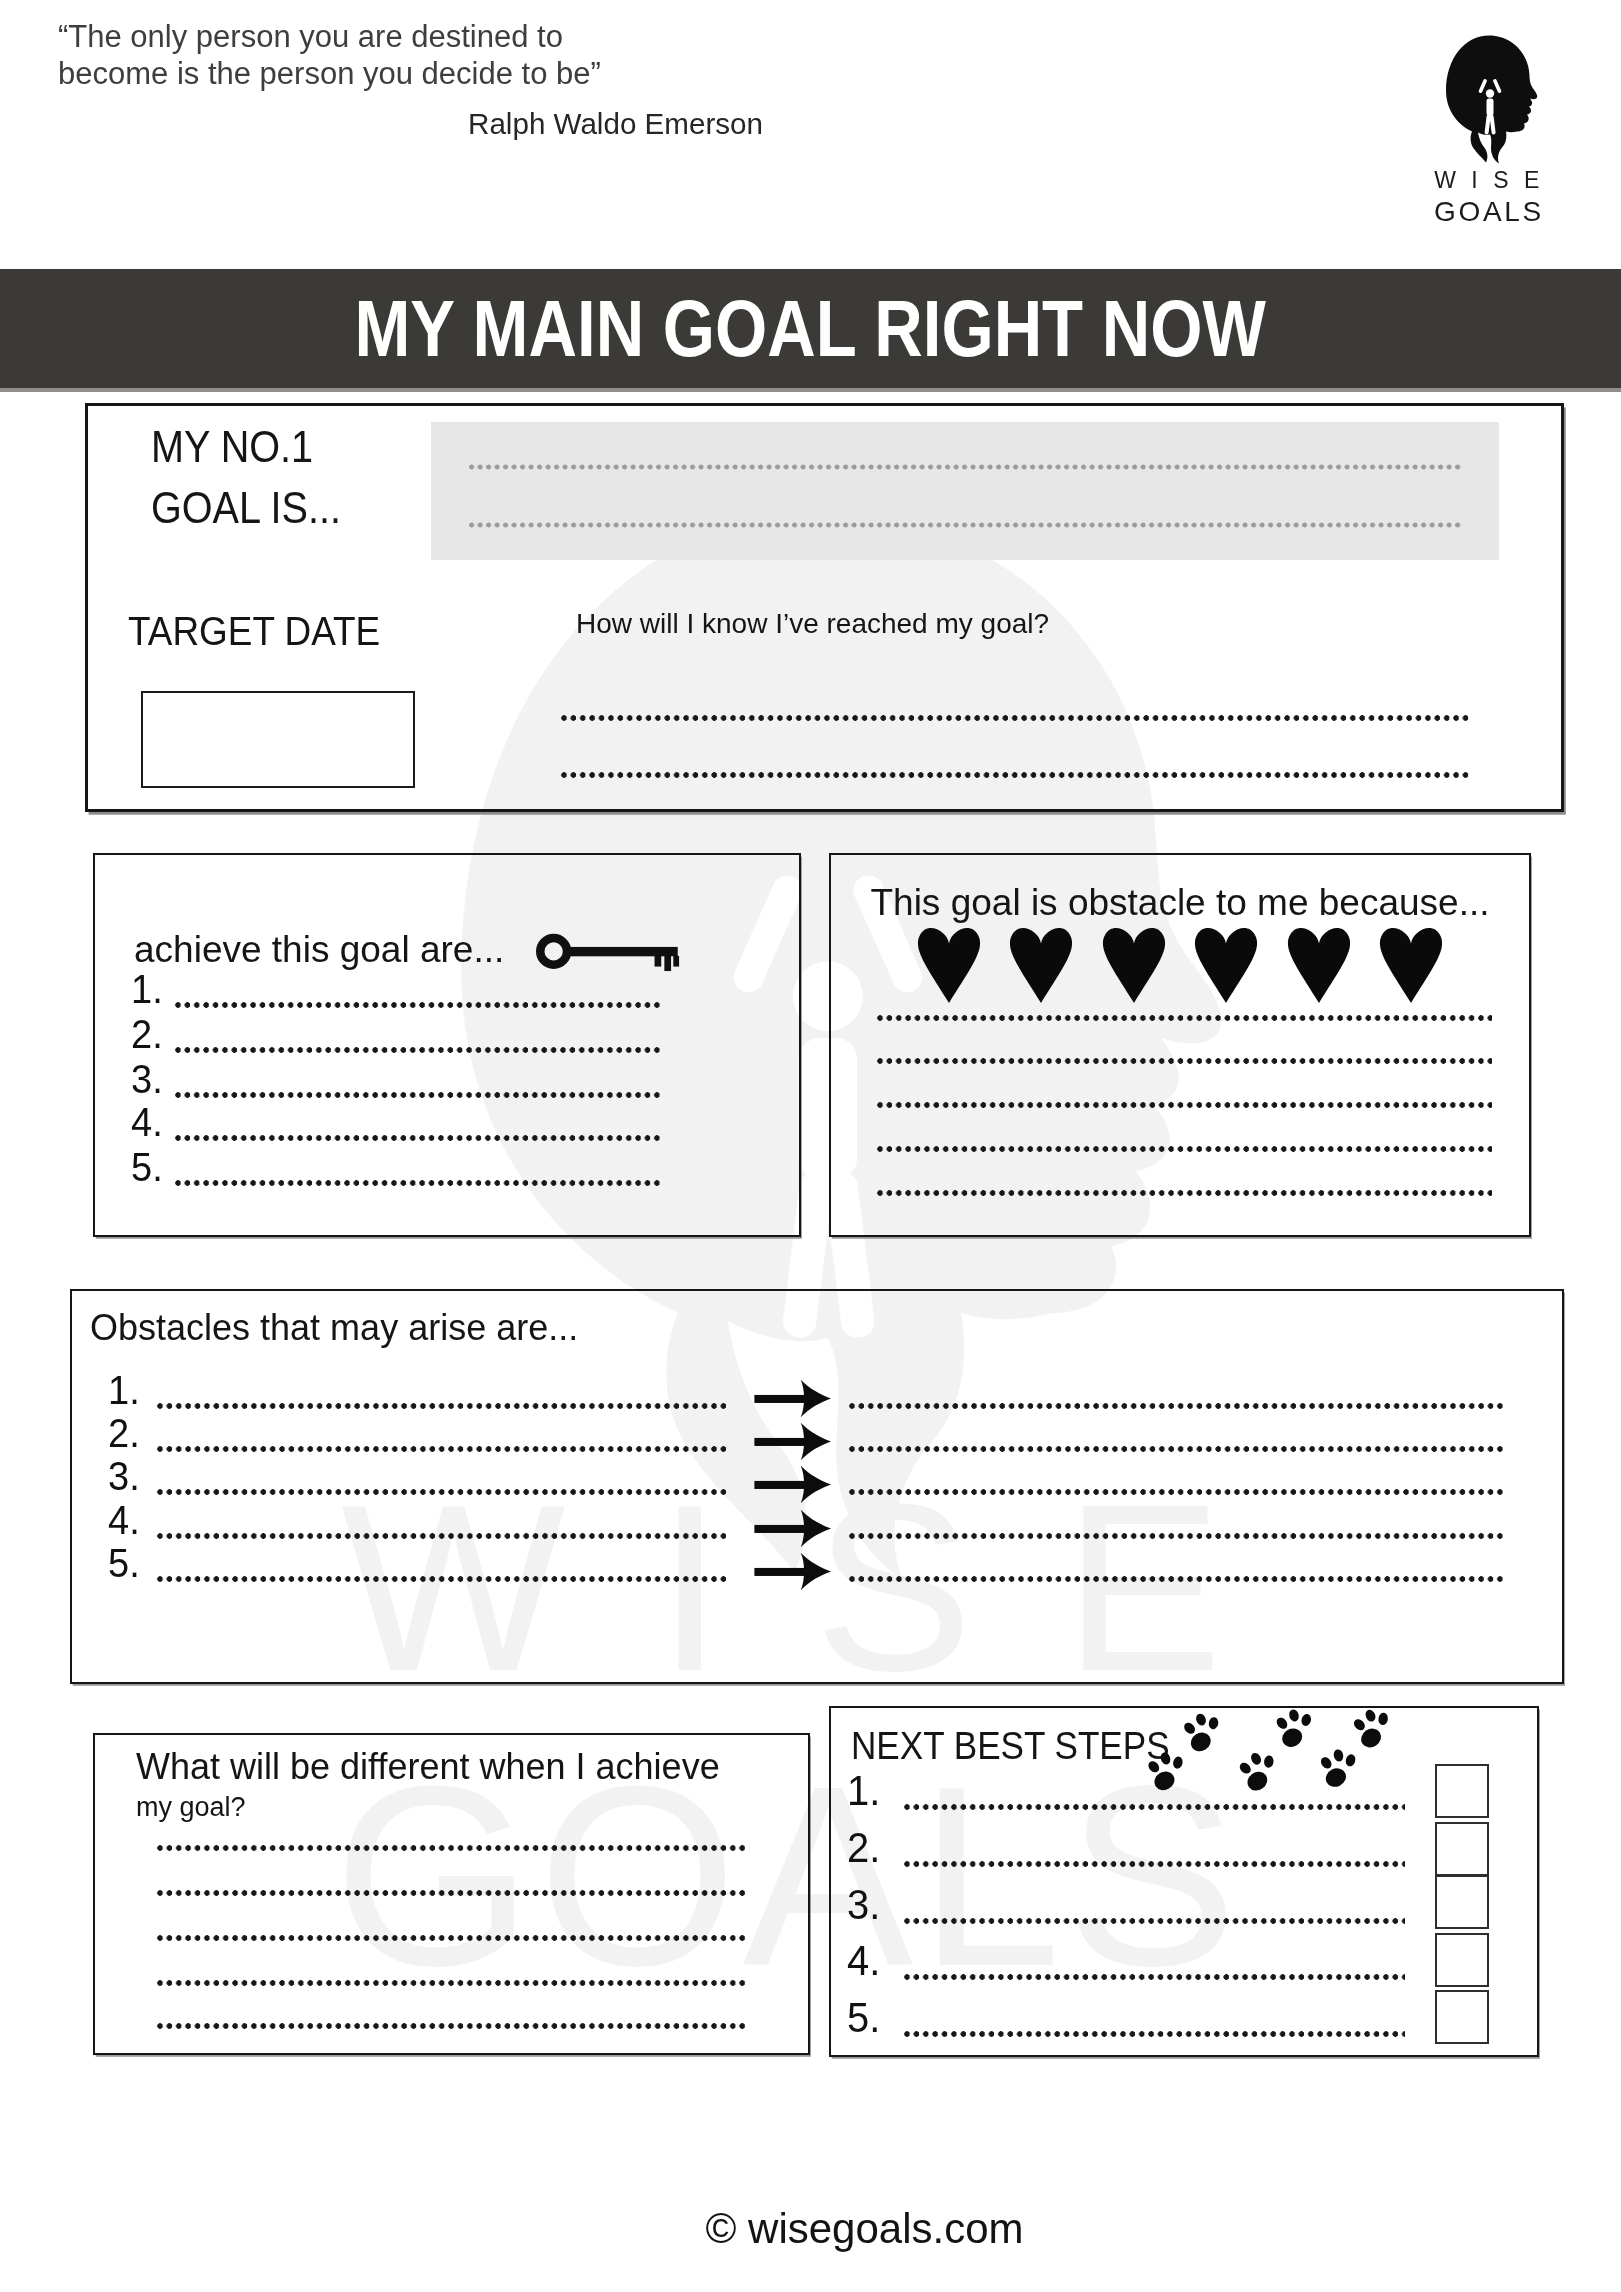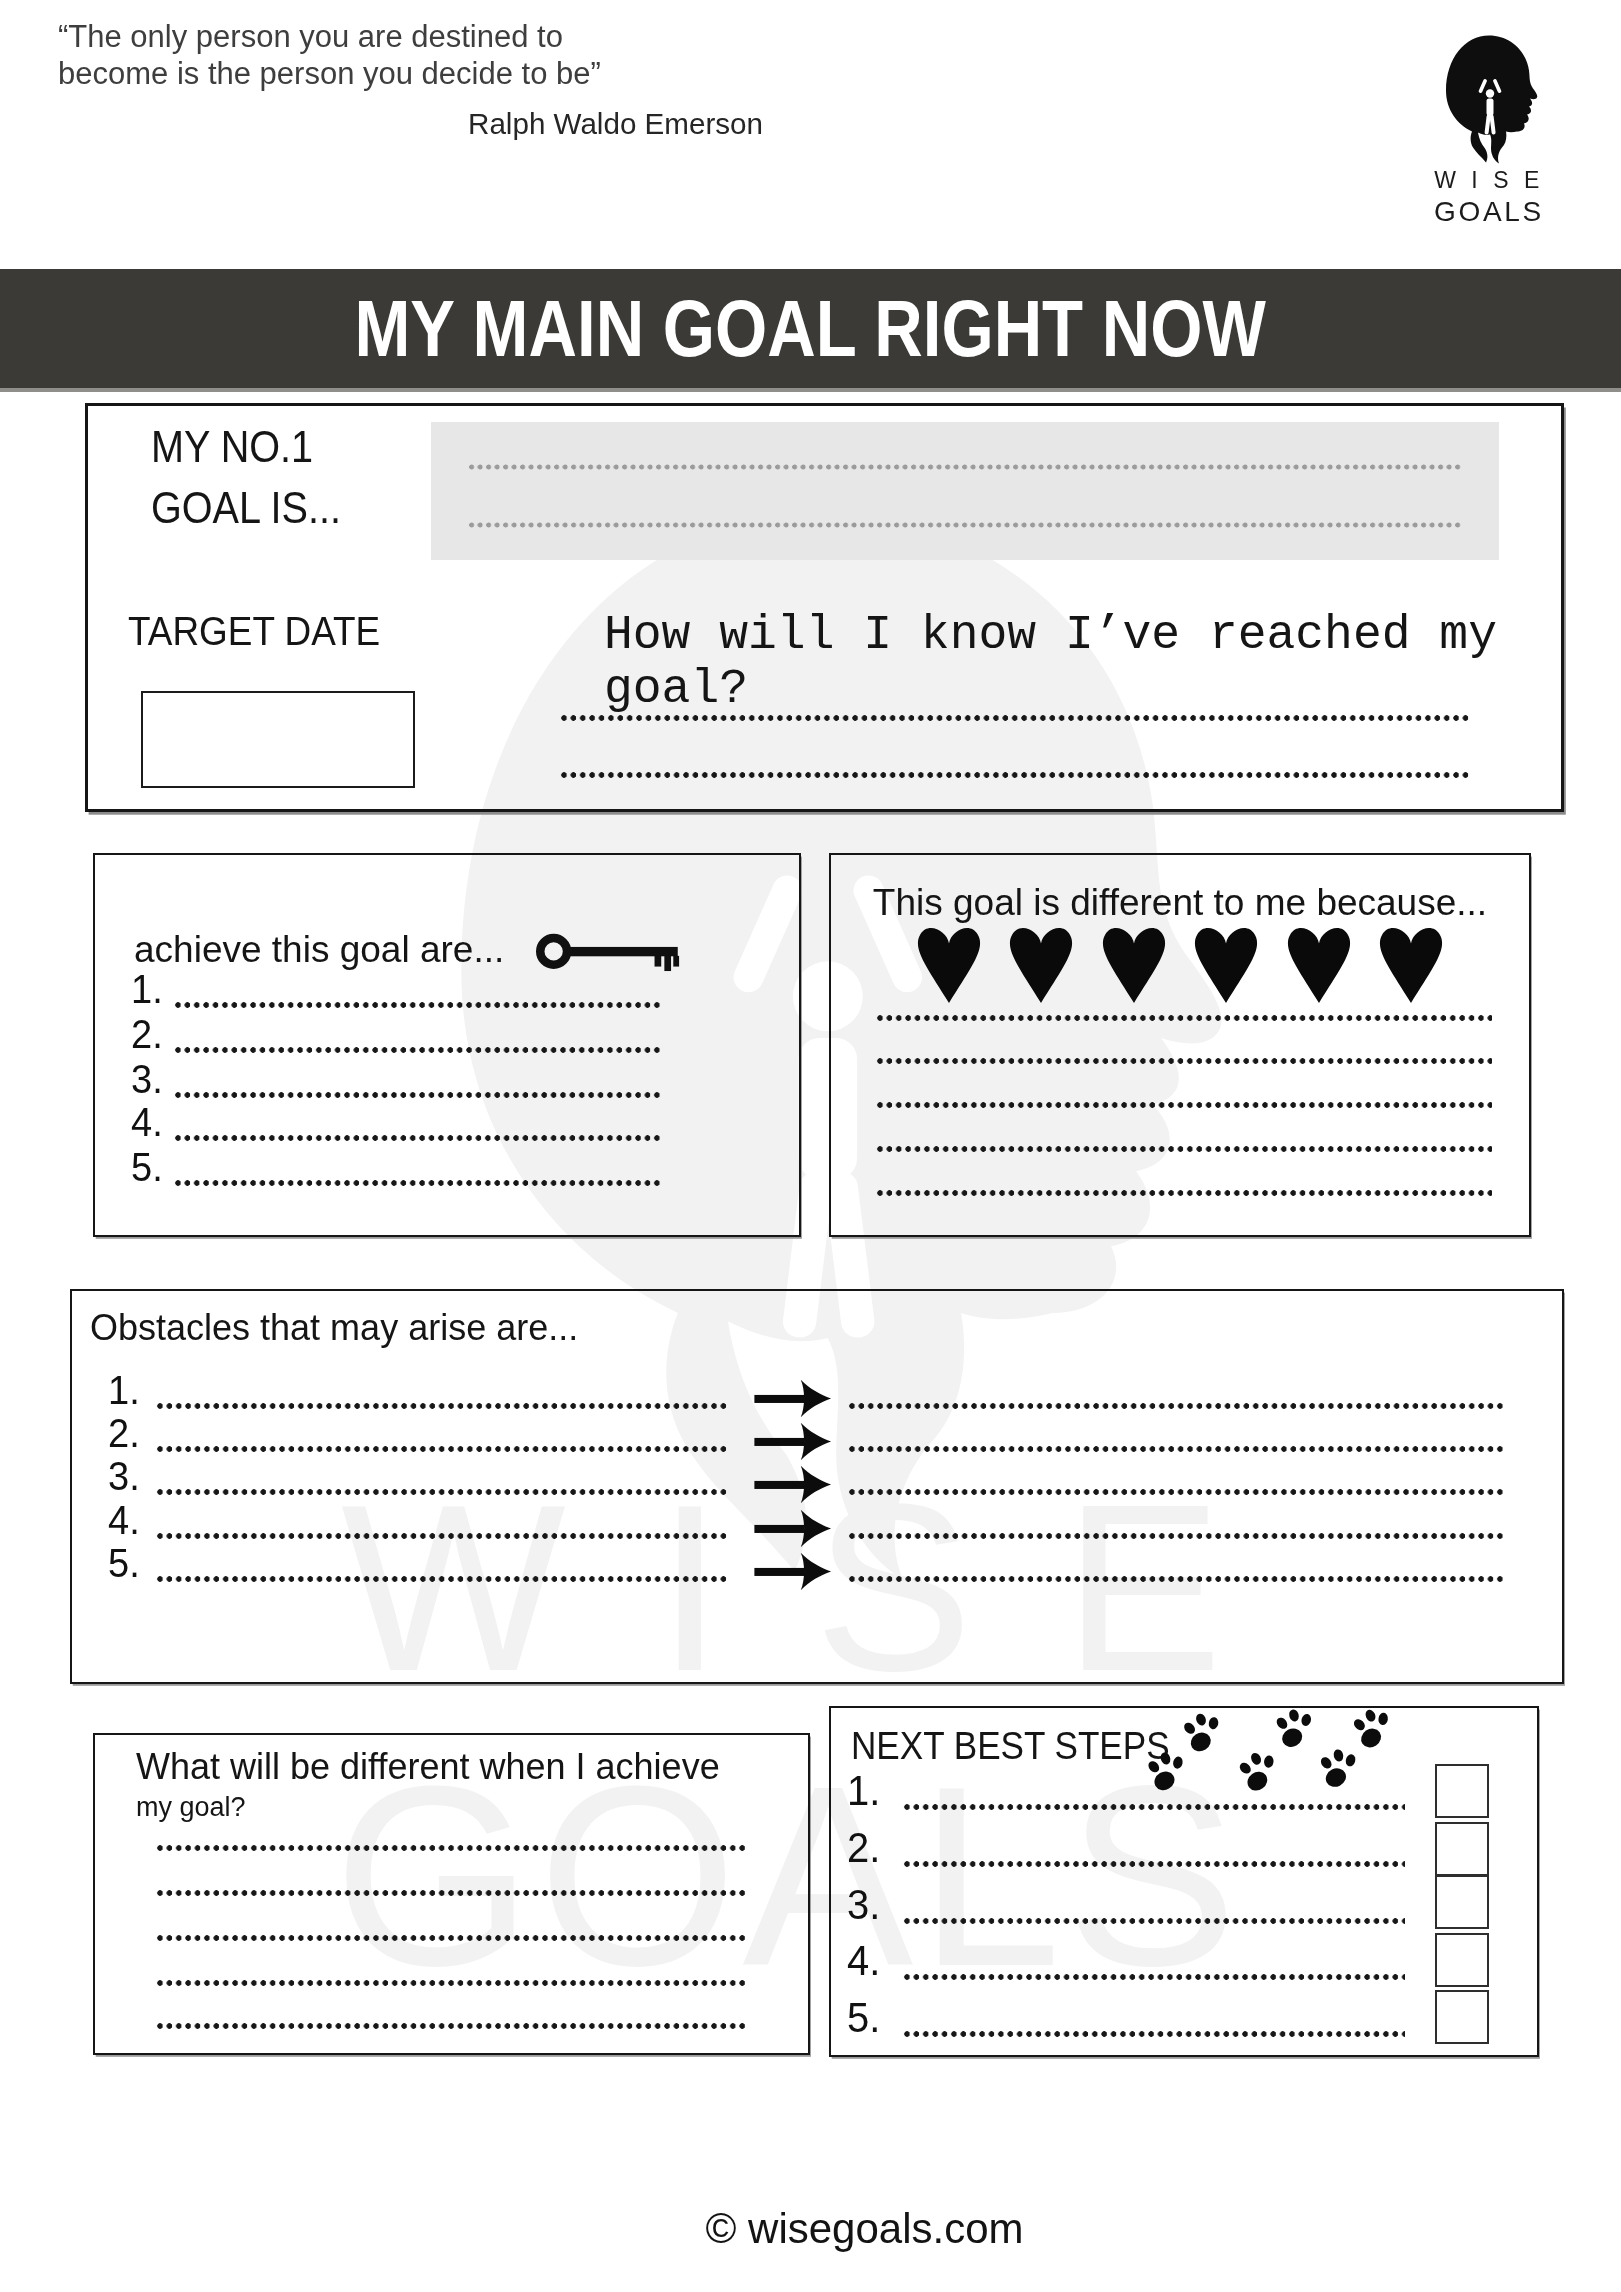--- a/index.html
+++ b/index.html
@@ -85,21 +85,21 @@
       <div class="abs cond" style="left:63px; top:16px; font-size:44px;">MY NO.1</div>
       <div class="abs cond" style="left:63px; top:77px; font-size:44px;">GOAL IS...</div>
 
       <div class="abs" style="left:343px; top:16px; width:1068px; height:138px; background:var(--gray-fill);"></div>
       <div class="dl gray" style="left:380px; top:57px; width:994px;"></div>
       <div class="dl gray" style="left:380px; top:115px; width:994px;"></div>
 
       <div class="abs cond" style="left:40px; top:202px; font-size:41px;">TARGET DATE</div>
       <div class="abs" style="left:53px; top:285px; width:270px; height:93px; border:2.7px solid #1b1b1b; background:transparent;"></div>
 
-      <div class="abs" style="left:516px; top:202px; font-size:48px;font-family:Liberation Mono, monospace;">How will I know I’ve reached my goal?</div>
+      <div class="abs" style="left:488px; top:202px; font-size:28px;">How will I know I’ve reached my goal?</div>
       <div class="dl" style="left:472px; top:308px; width:909px;"></div>
       <div class="dl" style="left:472px; top:365px; width:909px;"></div>
     </div>
 
     <div class="wbox" style="left:93px; top:853px; width:704px; height:380px;">
       <div class="abs" style="left:39px; top:74px; font-size:37px;">achieve this goal are...</div>
       <svg class="abs" style="left:439px; top:73px;" width="150" height="45" viewBox="0 0 168 50">
         <g fill="#101010">
           <circle cx="22" cy="26" r="15" fill="none" stroke="#101010" stroke-width="9.5"></circle>
           <rect x="37" y="21" width="124" height="10.5"></rect>
@@ -114,21 +114,21 @@
       <div class="dl" style="left:79px; top:191px; width:488px;"></div>
       <div class="num" style="left:36px; top:202px;">3.</div>
       <div class="dl" style="left:79px; top:236px; width:488px;"></div>
       <div class="num" style="left:36px; top:245px;">4.</div>
       <div class="dl" style="left:79px; top:279px; width:488px;"></div>
       <div class="num" style="left:36px; top:290px;">5.</div>
       <div class="dl" style="left:79px; top:324px; width:488px;"></div>
     </div>
 
     <div class="wbox" style="left:829px; top:853px; width:698px; height:380px;">
-      <div class="abs" style="left:0; top:27px; width:100%; text-align:center; font-size:37px;">This goal is different to me because...</div>
+      <div class="abs" style="left:0; top:27px; width:100%; text-align:center; font-size:37px;">This goal is obstacle to me because...</div>
       <div class="abs" style="left:0; top:69px; width:100%; display:flex; justify-content:center; gap:22.4px;">
         <svg width="70" height="81" viewBox="0 0 40 46">
             <path fill="#0a0a0a" d="M20,11 C19,4 8,-2 3.5,6 C-1,14 7,24 20,45 C33,24 41,14 36.5,6 C32,-2 21,4 20,11 Z"></path>
           </svg>
         <svg width="70" height="81" viewBox="0 0 40 46">
             <path fill="#0a0a0a" d="M20,11 C19,4 8,-2 3.5,6 C-1,14 7,24 20,45 C33,24 41,14 36.5,6 C32,-2 21,4 20,11 Z"></path>
           </svg>
         <svg width="70" height="81" viewBox="0 0 40 46">
             <path fill="#0a0a0a" d="M20,11 C19,4 8,-2 3.5,6 C-1,14 7,24 20,45 C33,24 41,14 36.5,6 C32,-2 21,4 20,11 Z"></path>
           </svg>

